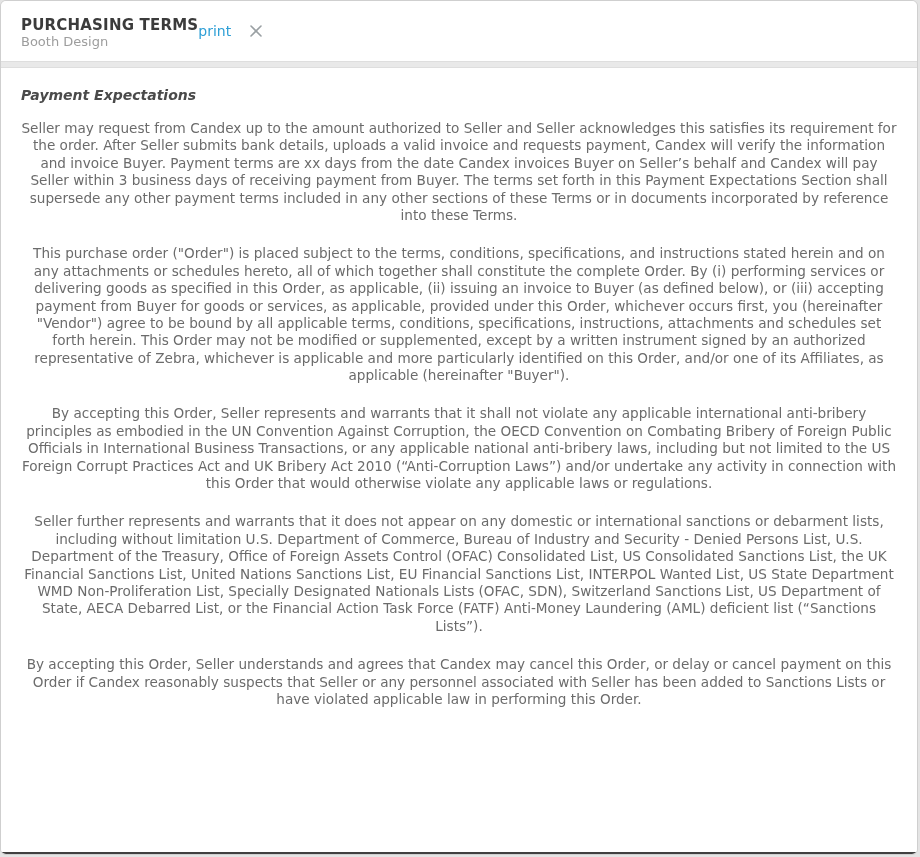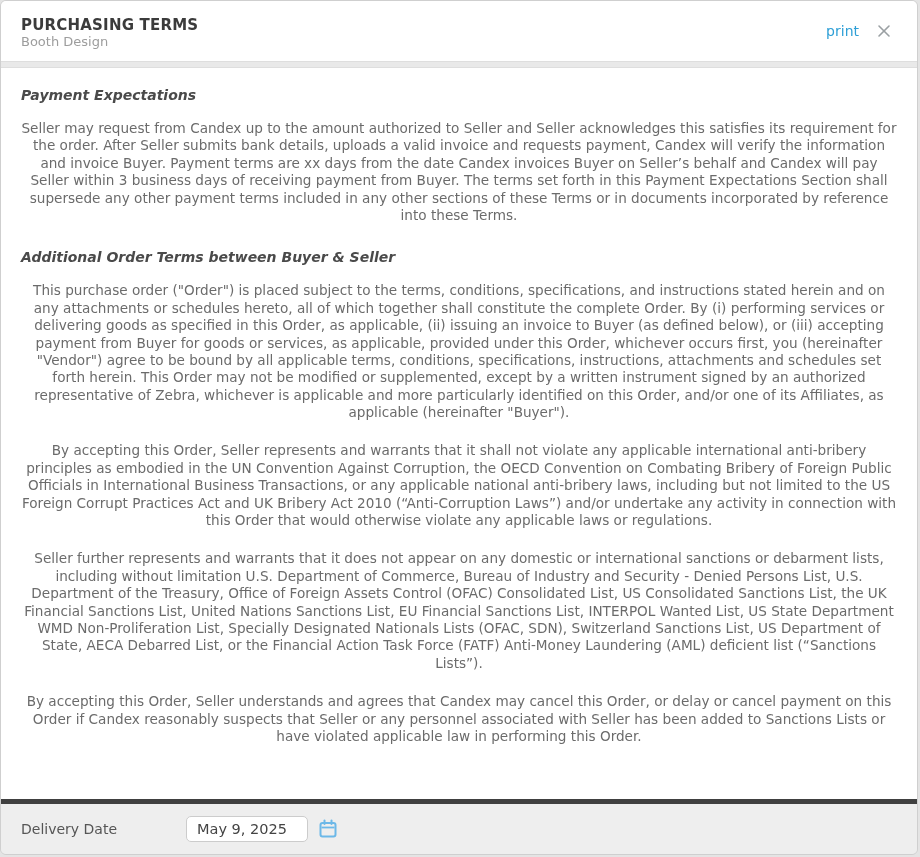--- a/index.html
+++ b/index.html
@@ -15,23 +15,22 @@
     border: 1px solid #cfcfcf;
     border-radius: 6px;
     overflow: hidden;
     box-sizing: border-box;
     display: flex;
     flex-direction: column;
   }
   
   .modal-header {
     background: #ffffff;
-    padding: 13px 24px 12px 20px;
+    padding: 13px 8px 12px 20px;
     display: flex;
-    justify-content: space-between;
     align-items: flex-start;
     border-bottom: 1px solid #dedede;
   }
   .header-titles { display: flex; flex-direction: column; }
   .modal-title {
     font-size: 15px; font-weight: bold; color: #3b3b3b;
     letter-spacing: 0.2px; margin: 2px 0 0 0;
   }
   .modal-subtitle { font-size: 13px; color: #9d9d9d; }
   .header-actions { display: flex; align-items: center; gap: 16px; margin-top: 8px; }
@@ -39,21 +38,21 @@
   .close-btn { cursor: pointer; display: inline-flex; padding: 2px; }
   
   .card-gap { height: 5px; background: #e9e9e9; flex: 0 0 auto; }
   
   .modal-body {
     background: #ffffff;
     padding: 15px 20px 10px 20px;
     flex: 1 1 auto;
     overflow: hidden;
     border-top: 1px solid #dedede;
-    border-bottom: 5px solid #404040;
+    border-bottom: 2px solid #404040;
   }
   .section-heading {
     font-size: 14px; font-weight: bold; font-style: italic;
     color: #4a4a4a; margin: 0 0 0 0; padding-top: 4px;
   }
   .terms-paragraph {
     font-size: 13.6px; color: #6b6b6b; line-height: 1.28;
     margin: 17px 0 21px 0;
     text-align: center;
   }
@@ -121,39 +120,26 @@
   <div class="card-gap"></div>
 
   <div class="modal-body">
 
     <div class="section">
       <h3 class="section-heading">Payment Expectations</h3>
       <p class="terms-paragraph">Seller may request from Candex up to the amount authorized to Seller and Seller acknowledges this satisfies its requirement for the order. After Seller submits bank details, uploads a valid invoice and requests payment, Candex will verify the information and invoice Buyer. Payment terms are xx days from the date Candex invoices Buyer on Seller’s behalf and Candex will pay Seller within 3 business days of receiving payment from Buyer. The terms set forth in this Payment Expectations Section shall supersede any other payment terms included in any other sections of these Terms or in documents incorporated by reference into these Terms.</p>
     </div>
 
     <div class="section">
-      <h3 class="section-heading">Additional Order Terms between Buyer &amp; Seller</h3>
       <p class="terms-paragraph">This purchase order ("Order") is placed subject to the terms, conditions, specifications, and instructions stated herein and on any attachments or schedules hereto, all of which together shall constitute the complete Order. By (i) performing services or delivering goods as specified in this Order, as applicable, (ii) issuing an invoice to Buyer (as defined below), or (iii) accepting payment from Buyer for goods or services, as applicable, provided under this Order, whichever occurs first, you (hereinafter "Vendor") agree to be bound by all applicable terms, conditions, specifications, instructions, attachments and schedules set forth herein. This Order may not be modified or supplemented, except by a written instrument signed by an authorized representative of Zebra, whichever is applicable and more particularly identified on this Order, and/or one of its Affiliates, as applicable (hereinafter "Buyer").</p>
     </div>
 
     <div class="section">
       <p class="terms-paragraph">By accepting this Order, Seller represents and warrants that it shall not violate any applicable international anti-bribery principles as embodied in the UN Convention Against Corruption, the OECD Convention on Combating Bribery of Foreign Public Officials in International Business Transactions, or any applicable national anti-bribery laws, including but not limited to the US Foreign Corrupt Practices Act and UK Bribery Act 2010 (“Anti-Corruption Laws”) and/or undertake any activity in connection with this Order that would otherwise violate any applicable laws or regulations.</p>
       <p class="terms-paragraph">Seller further represents and warrants that it does not appear on any domestic or international sanctions or debarment lists, including without limitation U.S. Department of Commerce, Bureau of Industry and Security - Denied Persons List, U.S. Department of the Treasury, Office of Foreign Assets Control (OFAC) Consolidated List, US Consolidated Sanctions List, the UK Financial Sanctions List, United Nations Sanctions List, EU Financial Sanctions List, INTERPOL Wanted List, US State Department WMD Non-Proliferation List, Specially Designated Nationals Lists (OFAC, SDN), Switzerland Sanctions List, US Department of State, AECA Debarred List, or the Financial Action Task Force (FATF) Anti-Money Laundering (AML) deficient list (“Sanctions Lists”).</p>
       <p class="terms-paragraph">By accepting this Order, Seller understands and agrees that Candex may cancel this Order, or delay or cancel payment on this Order if Candex reasonably suspects that Seller or any personnel associated with Seller has been added to Sanctions Lists or have violated applicable law in performing this Order.</p>
     </div>
 
   </div>
 
-  <div class="delivery-row">
-    <span class="delivery-label">Delivery Date</span>
-    <input class="date-input" type="text" value="May 9, 2025" style="">
-    <span class="calendar-btn">
-      <svg width="20" height="20" viewBox="0 0 20 20">
-        <rect x="2.5" y="4" width="15" height="13.5" rx="2" fill="none" stroke="#6cb8e8" stroke-width="2"></rect>
-        <line x1="6.5" y1="1.5" x2="6.5" y2="5" stroke="#6cb8e8" stroke-width="2" stroke-linecap="round"></line>
-        <line x1="13.5" y1="1.5" x2="13.5" y2="5" stroke="#6cb8e8" stroke-width="2" stroke-linecap="round"></line>
-        <line x1="3.5" y1="8.5" x2="16.5" y2="8.5" stroke="#6cb8e8" stroke-width="1.8"></line>
-      </svg>
-    </span>
-  </div>
 
 
 </div>
 
 </body></html>

